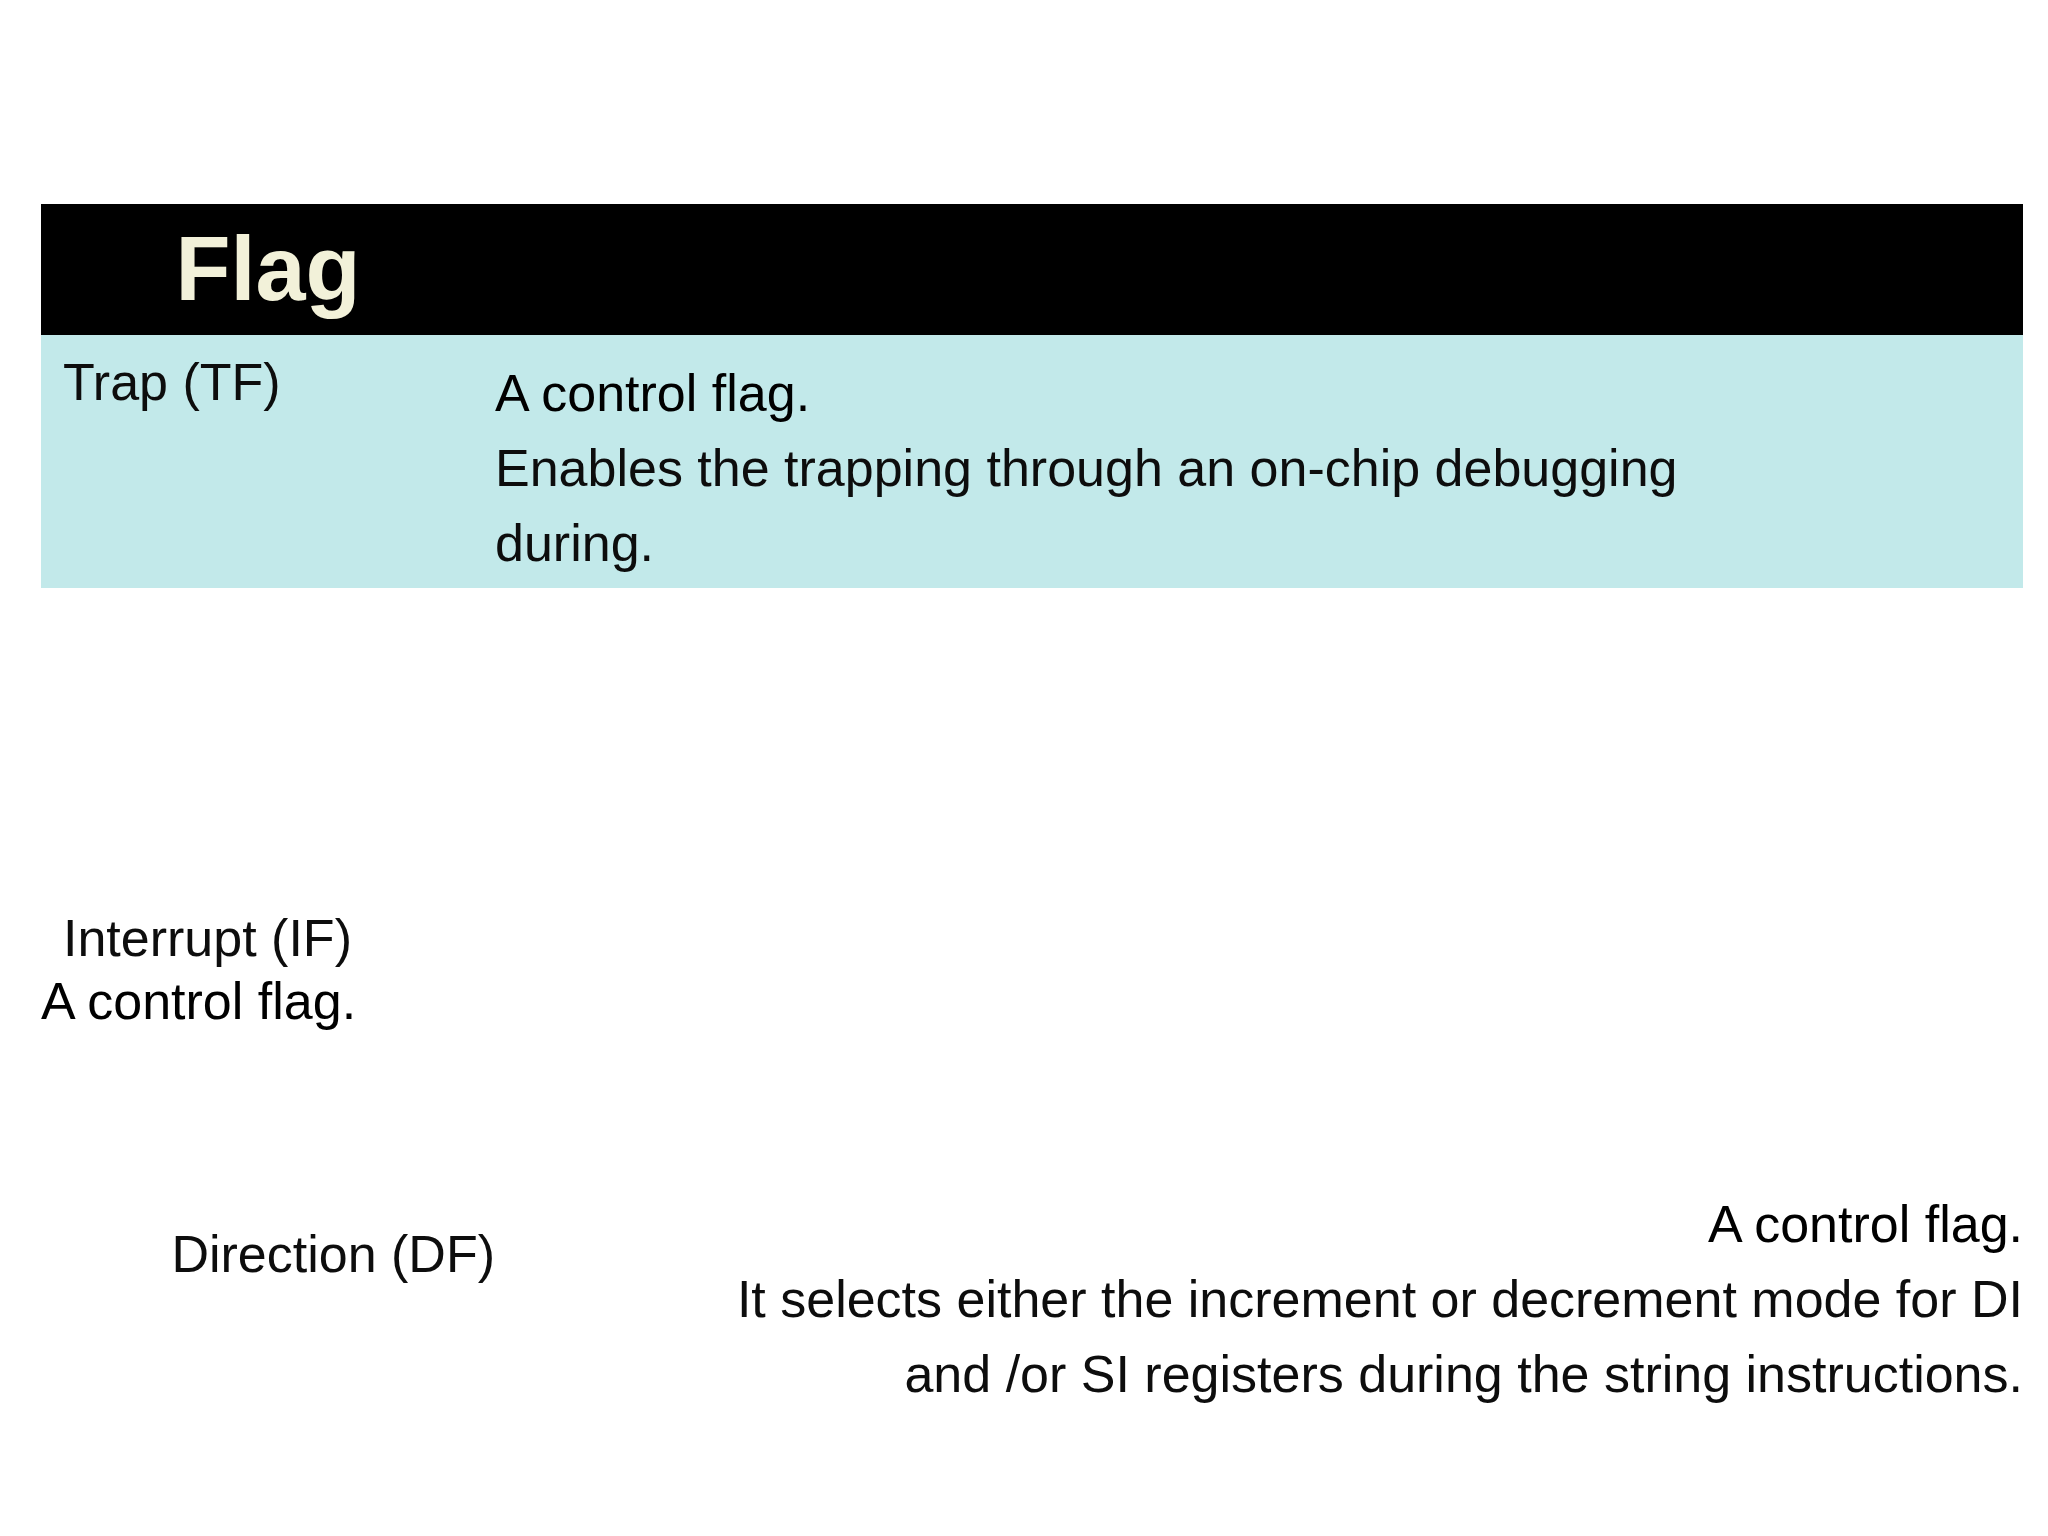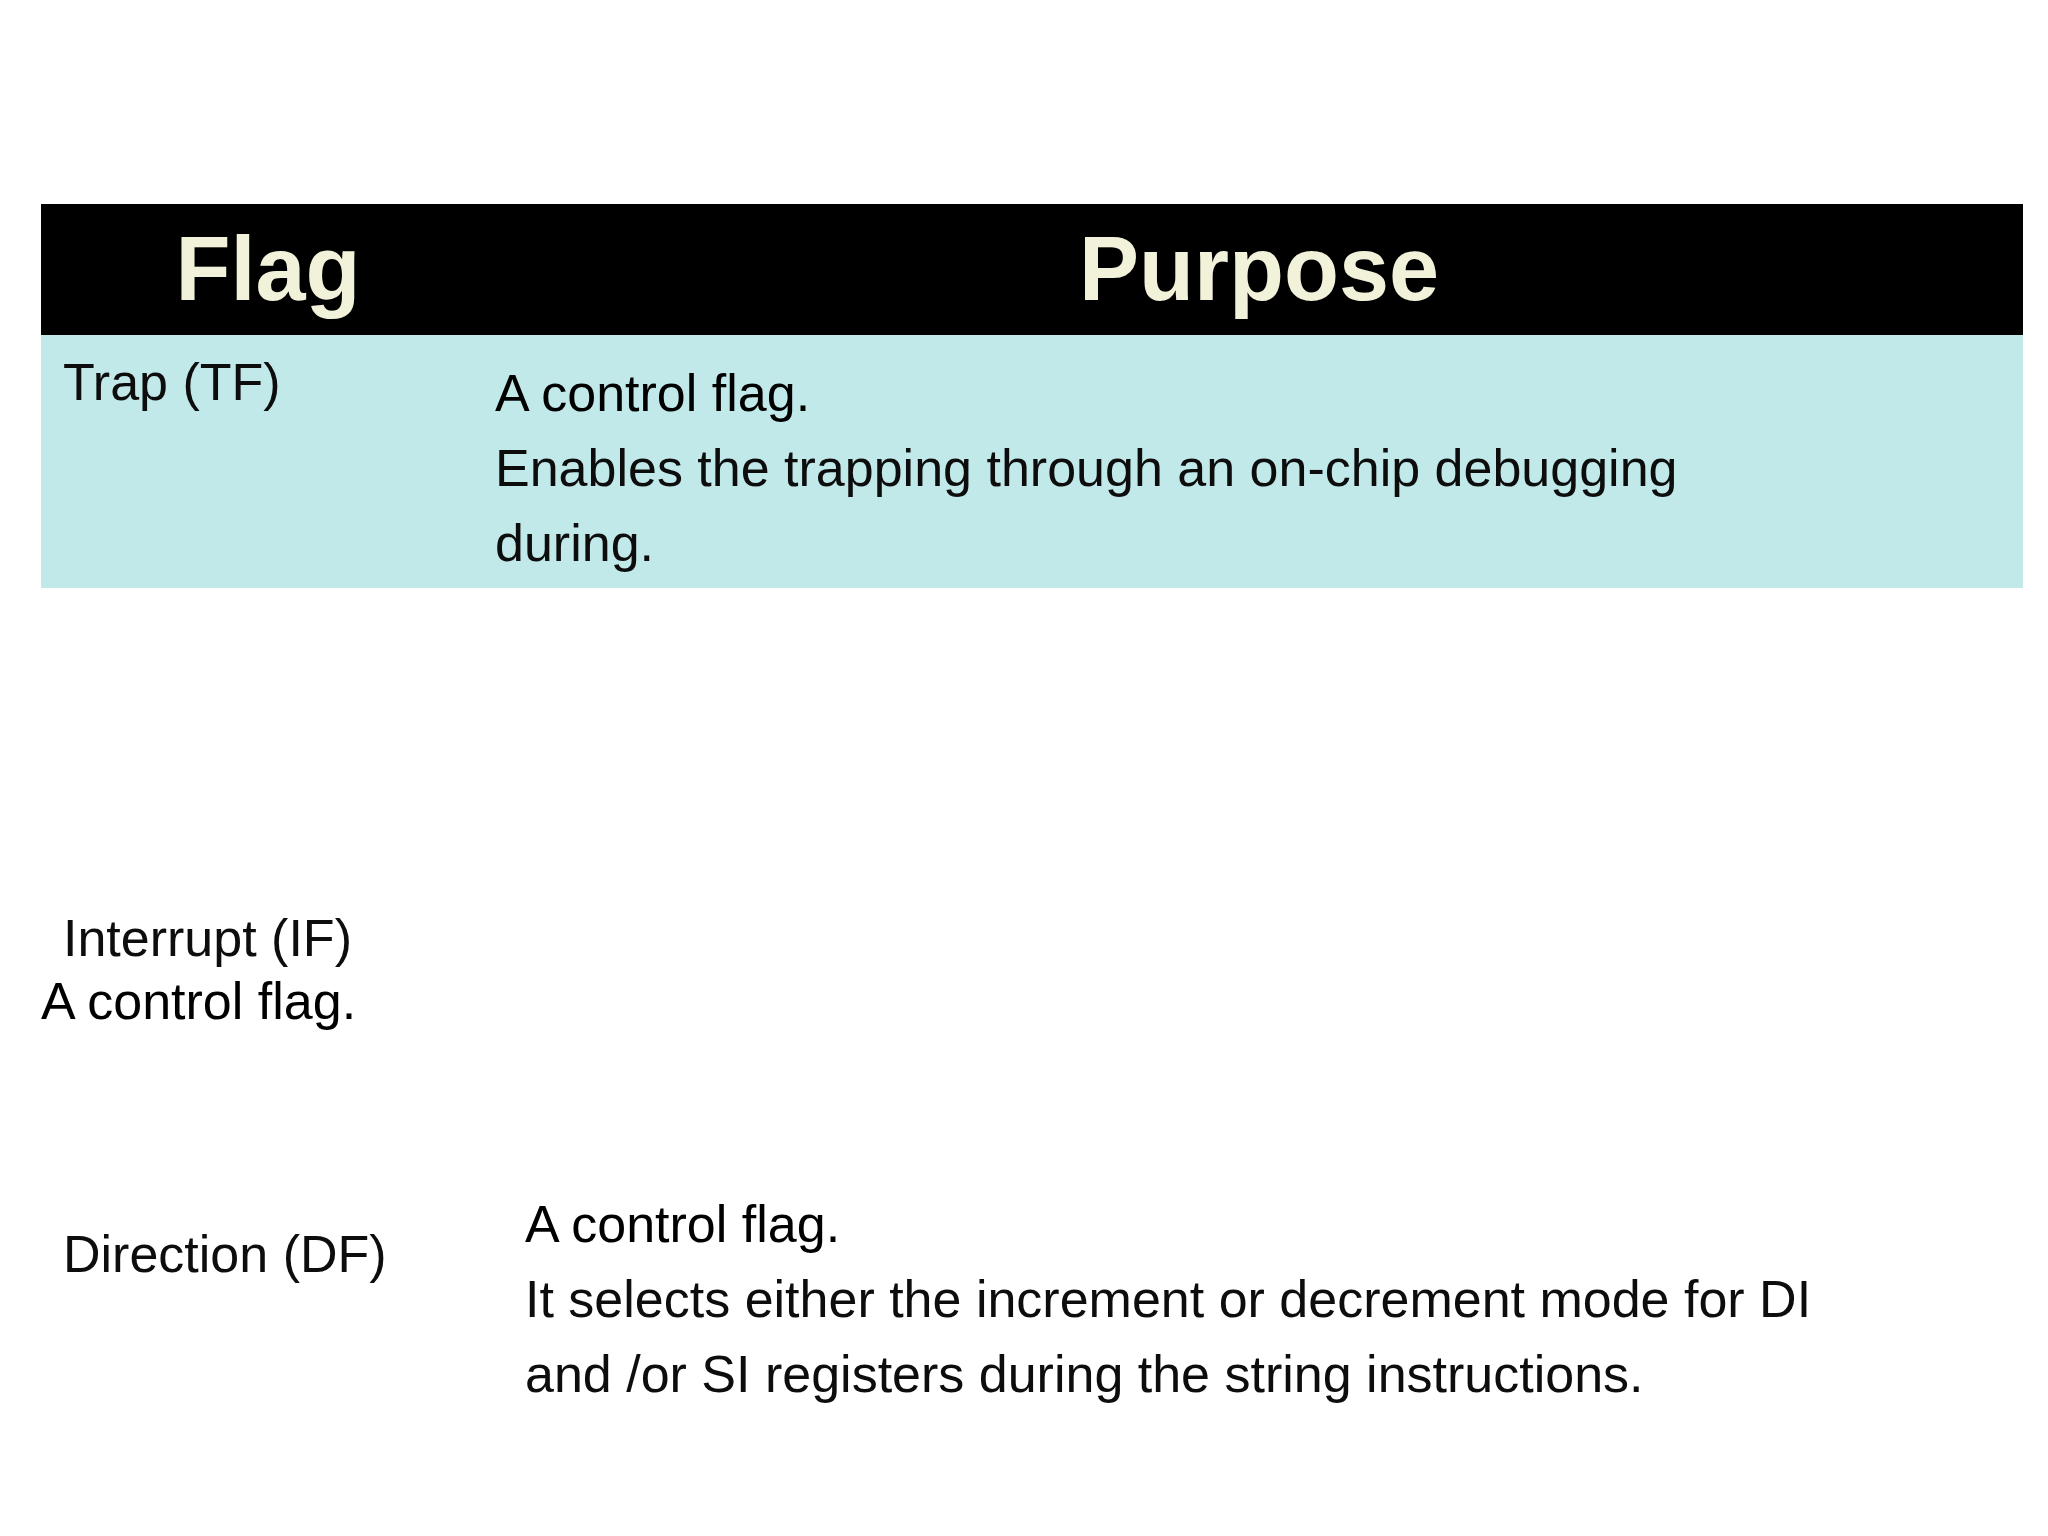--- a/index.html
+++ b/index.html
@@ -67,35 +67,35 @@
   }
   .row-trap .flag-label { }
   .row-interrupt {
     height: 260px;
     padding-top: 26px;
     flex-direction: column;
   }
   .row-interrupt .flag-label { margin-top: 56px; }
   .row-direction {
     padding-top: 22px;
+    text-align: right;
   }
   .row-direction .flag-label { margin-top: 41px; }
   .row-direction .col2 { padding-left: 30px; }
   .spacer-1 { height: 242px; }
   .spacer-2 { height: 75px; }
 </style>
 </head>
 <body>
 
 <div class="slide">
   <div class="flags-table">
 
     <div class="header-row">
       <div class="header-cell col1">Flag</div>
-      <div class="header-cell col2">Purpose</div>
     </div>
 
     <div class="row row-trap">
       <div class="col1">
         <div class="flag-label">Trap (TF)</div>
       </div>
       <div class="col2">
         <div class="line tag-line">A control flag.</div>
         <div class="line">Enables the trapping through an on-chip debugging</div>
         <div class="line">during.</div>

